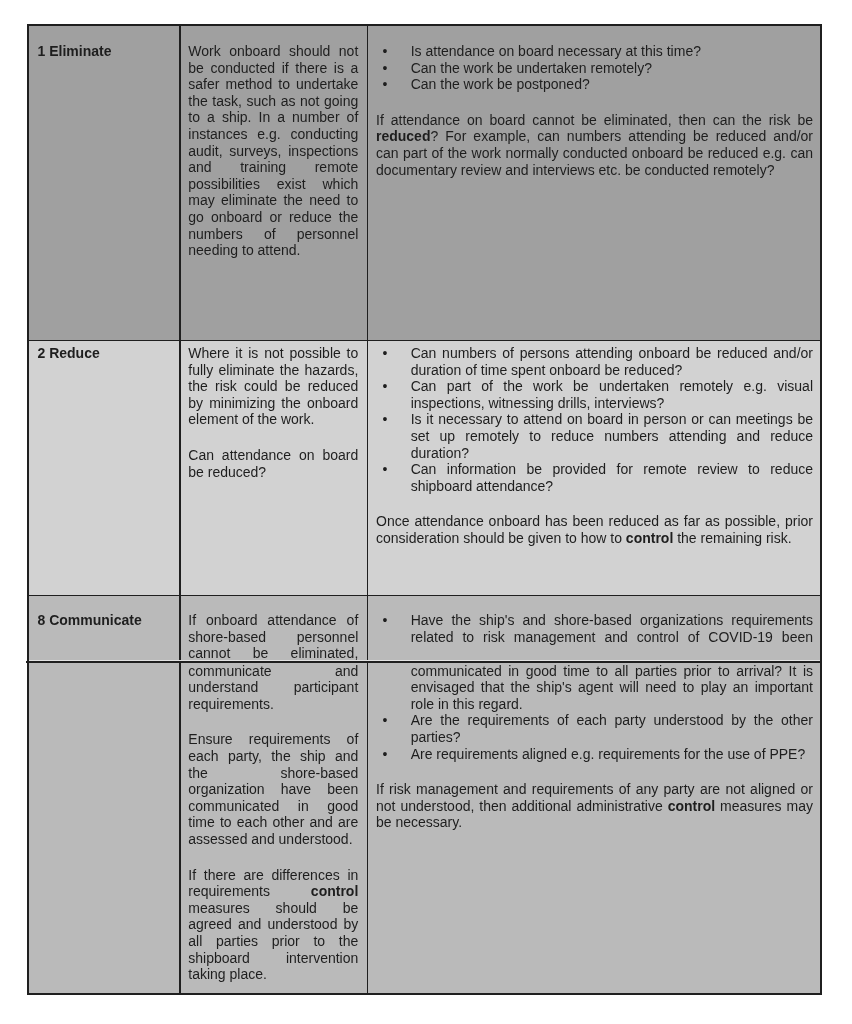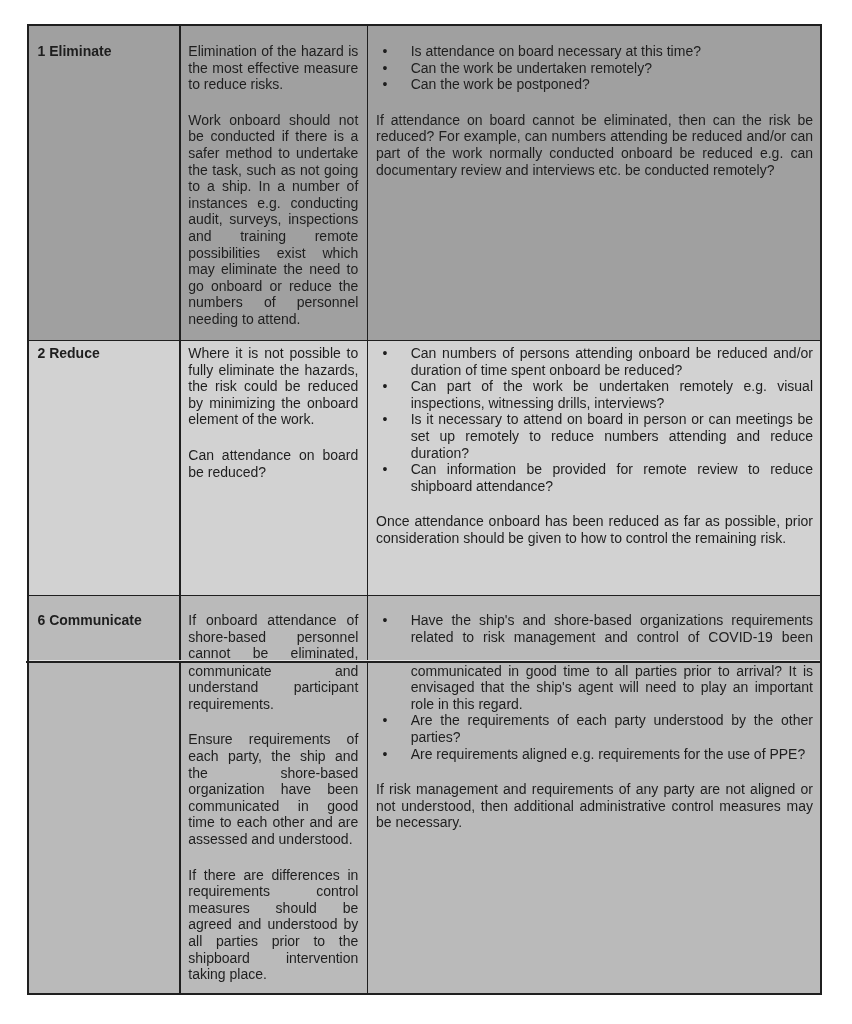--- a/index.html
+++ b/index.html
@@ -29,36 +29,35 @@
 .r1 .t{top:19px}
 .r2 .t{top:5px}
 .r3 .t-top{top:17px}
 .r3 .t-bot{top:67.7px}
 .para + .para,.list + .para,.para + .list{margin-top:19px}
 .cont{text-align-last:justify}
 ul.list{list-style:none}
 ul.list li{position:relative;padding-left:34.7px}
 .bullet{position:absolute;left:6.5px;top:0}
 .cont-block{padding-left:34.7px;text-align:justify}
-b{font-weight:normal}
+b{font-weight:bold}
 .line{position:absolute;background:var(--border)}
 .seam-light{position:absolute;background:var(--seam-light)}
 </style>
 </head>
 <body>
 
 <div class="page">
 
   <div class="row r1">
     <div class="cell c-step">
       <div class="label t">1 Eliminate</div>
     </div>
     <div class="cell c-desc">
       <div class="desc t">
-        <p class="para">Elimination of the hazard is the most effective measure to reduce risks.</p>
         <p class="para">Work onboard should not be conducted if there is a safer method to undertake the task, such as not going to a ship. In a number of instances e.g. conducting audit, surveys, inspections and training remote possibilities exist which may eliminate the need to go onboard or reduce the numbers of personnel needing to attend.</p>
       </div>
     </div>
     <div class="cell c-guide">
       <div class="guide t">
         <ul class="list">
           <li><span class="bullet">•</span><span>Is attendance on board necessary at this time?</span></li>
           <li><span class="bullet">•</span><span>Can the work be undertaken remotely?</span></li>
           <li><span class="bullet">•</span><span>Can the work be postponed?</span></li>
         </ul>
@@ -85,21 +84,21 @@
           <li><span class="bullet">•</span><span>Is it necessary to attend on board in person or can meetings be set up remotely to reduce numbers attending and reduce duration?</span></li>
           <li><span class="bullet">•</span><span>Can information be provided for remote review to reduce shipboard attendance?</span></li>
         </ul>
         <p class="para"><span>Once attendance onboard has been reduced as far as possible, prior consideration should be given to how to </span><b>control</b><span> the remaining risk.</span></p>
       </div>
     </div>
   </div>
 
   <div class="row r3">
     <div class="cell c-step">
-      <div class="label t-top">6 Communicate</div>
+      <div class="label t-top">8 Communicate</div>
     </div>
     <div class="cell c-desc">
       <div class="desc t-bot">
         <p class="para">communicate and understand participant requirements.</p>
         <p class="para">Ensure requirements of each party, the ship and the shore-based organization have been communicated in good time to each other and are assessed and understood.</p>
         <p class="para"><span>If there are differences in requirements </span><b>control</b><span> measures should be agreed and understood by all parties prior to the shipboard intervention taking place.</span></p>
       </div>
       <div class="desc t-top">
         <p class="para cont">If onboard attendance of shore-based personnel cannot be eliminated,</p>
       </div>

